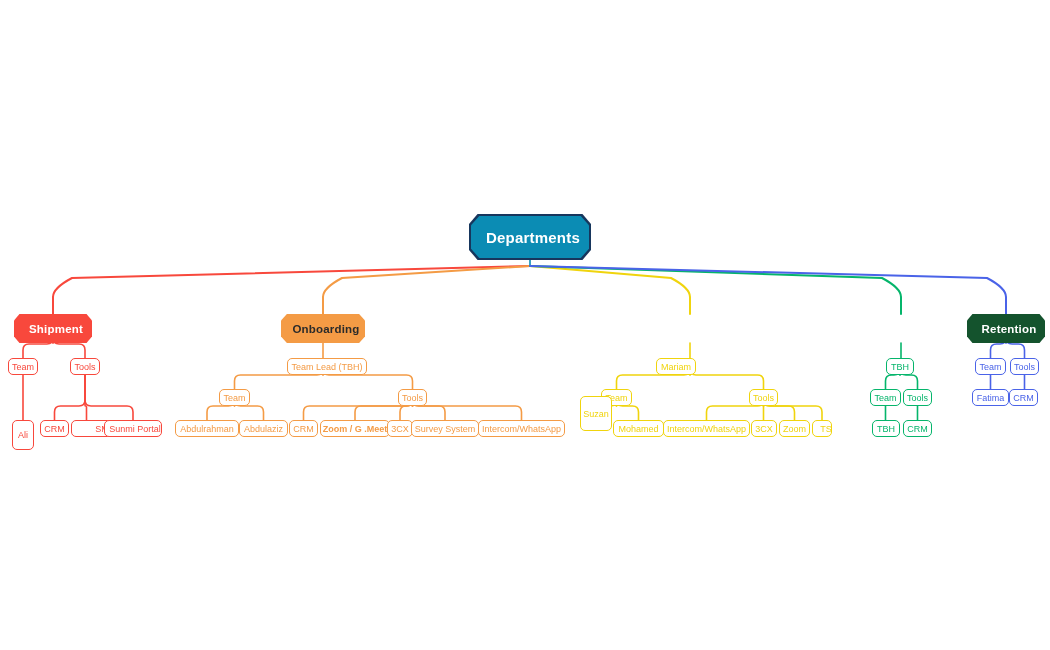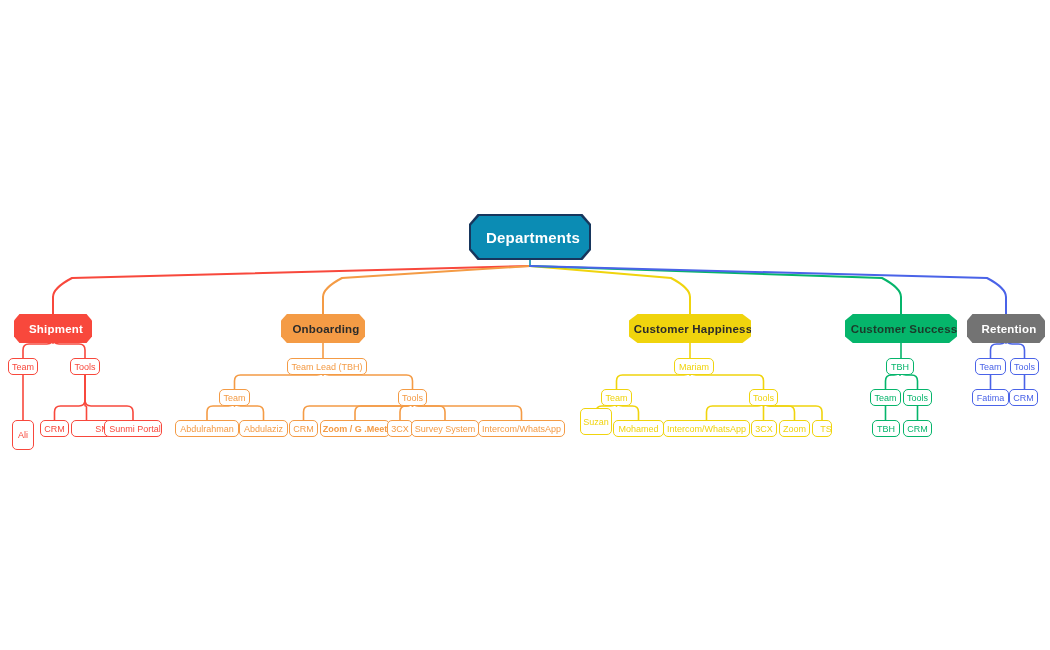--- a/index.html
+++ b/index.html
@@ -164,69 +164,63 @@
     </div>
     <div class="node pill" style="left: 387px; top: 420px; width: 26px; height: 17px; border-color: rgb(244, 155, 69); color: rgb(244, 155, 69);">
       <span>3CX</span>
     </div>
     <div class="node pill" style="left: 411px; top: 420px; width: 68px; height: 17px; border-color: rgb(244, 155, 69); color: rgb(244, 155, 69);">
       <span>Survey System</span>
     </div>
     <div class="node pill" style="left: 478px; top: 420px; width: 87px; height: 17px; border-color: rgb(244, 155, 69); color: rgb(244, 155, 69);">
       <span>Intercom/WhatsApp</span>
     </div>
-    <div class="node hex branch" style="left: 629px; top: 314px; width: 122px; height: 29px; background: rgb(240, 212, 13); color: rgb(43, 43, 43);">
-      <span>Customer Happiness</span>
-    </div>
-    <div class="node pill" style="left: 674px; top: 358px; width: 40px; height: 17px; border-color: rgb(240, 212, 13); color: rgb(240, 212, 13);">
+    <div class="node pill" style="left: 656px; top: 358px; width: 40px; height: 17px; border-color: rgb(240, 212, 13); color: rgb(240, 212, 13);">
       <span>Mariam</span>
     </div>
     <div class="node pill" style="left: 601px; top: 389px; width: 31px; height: 17px; border-color: rgb(240, 212, 13); color: rgb(240, 212, 13);">
       <span>Team</span>
     </div>
-    <div class="node pill" style="left: 580px; top: 408px; width: 32px; height: 27px; border-color: rgb(240, 212, 13); color: rgb(240, 212, 13);">
+    <div class="node pill" style="left: 580px; top: 396px; width: 32px; height: 35px; border-color: rgb(240, 212, 13); color: rgb(240, 212, 13);">
       <span>Suzan</span>
     </div>
     <div class="node pill" style="left: 613px; top: 420px; width: 51px; height: 17px; border-color: rgb(240, 212, 13); color: rgb(240, 212, 13);">
       <span>Mohamed</span>
     </div>
     <div class="node pill" style="left: 749px; top: 389px; width: 29px; height: 17px; border-color: rgb(240, 212, 13); color: rgb(240, 212, 13);">
       <span>Tools</span>
     </div>
     <div class="node pill" style="left: 663px; top: 420px; width: 87px; height: 17px; border-color: rgb(240, 212, 13); color: rgb(240, 212, 13);">
       <span>Intercom/WhatsApp</span>
     </div>
     <div class="node pill" style="left: 751px; top: 420px; width: 26px; height: 17px; border-color: rgb(240, 212, 13); color: rgb(240, 212, 13);">
       <span>3CX</span>
     </div>
     <div class="node pill" style="left: 779px; top: 420px; width: 31px; height: 17px; border-color: rgb(240, 212, 13); color: rgb(240, 212, 13);">
       <span>Zoom</span>
     </div>
     <div class="node pill" style="left: 812px; top: 420px; width: 20px; height: 17px; border-color: rgb(240, 212, 13); color: rgb(240, 212, 13); padding-left: 12px;">
       <span>TS</span>
     </div>
-    <div class="node hex branch" style="left: 845px; top: 314px; width: 112px; height: 29px; background: rgb(5, 181, 107); color: rgb(27, 59, 43);">
-      <span>Customer Success</span>
-    </div>
     <div class="node pill" style="left: 886px; top: 358px; width: 28px; height: 17px; border-color: rgb(5, 181, 107); color: rgb(5, 181, 107);">
       <span>TBH</span>
     </div>
     <div class="node pill" style="left: 870px; top: 389px; width: 31px; height: 17px; border-color: rgb(5, 181, 107); color: rgb(5, 181, 107);">
       <span>Team</span>
     </div>
     <div class="node pill" style="left: 872px; top: 420px; width: 28px; height: 17px; border-color: rgb(5, 181, 107); color: rgb(5, 181, 107);">
       <span>TBH</span>
     </div>
     <div class="node pill" style="left: 903px; top: 389px; width: 29px; height: 17px; border-color: rgb(5, 181, 107); color: rgb(5, 181, 107);">
       <span>Tools</span>
     </div>
     <div class="node pill" style="left: 903px; top: 420px; width: 29px; height: 17px; border-color: rgb(5, 181, 107); color: rgb(5, 181, 107);">
       <span>CRM</span>
     </div>
-    <div class="node hex branch" style="left: 967px; top: 314px; width: 78px; height: 29px; background: #737373; color: rgb(255, 255, 255);">
+    <div class="node hex branch" style="left: 967px; top: 314px; width: 78px; height: 29px; background: #14532d; color: rgb(255, 255, 255);">
       <span>Retention</span>
     </div>
     <div class="node pill" style="left: 975px; top: 358px; width: 31px; height: 17px; border-color: rgb(74, 99, 232); color: rgb(74, 99, 232);">
       <span>Team</span>
     </div>
     <div class="node pill" style="left: 972px; top: 389px; width: 37px; height: 17px; border-color: rgb(74, 99, 232); color: rgb(74, 99, 232);">
       <span>Fatima</span>
     </div>
     <div class="node pill" style="left: 1010px; top: 358px; width: 29px; height: 17px; border-color: rgb(74, 99, 232); color: rgb(74, 99, 232);">
       <span>Tools</span>

